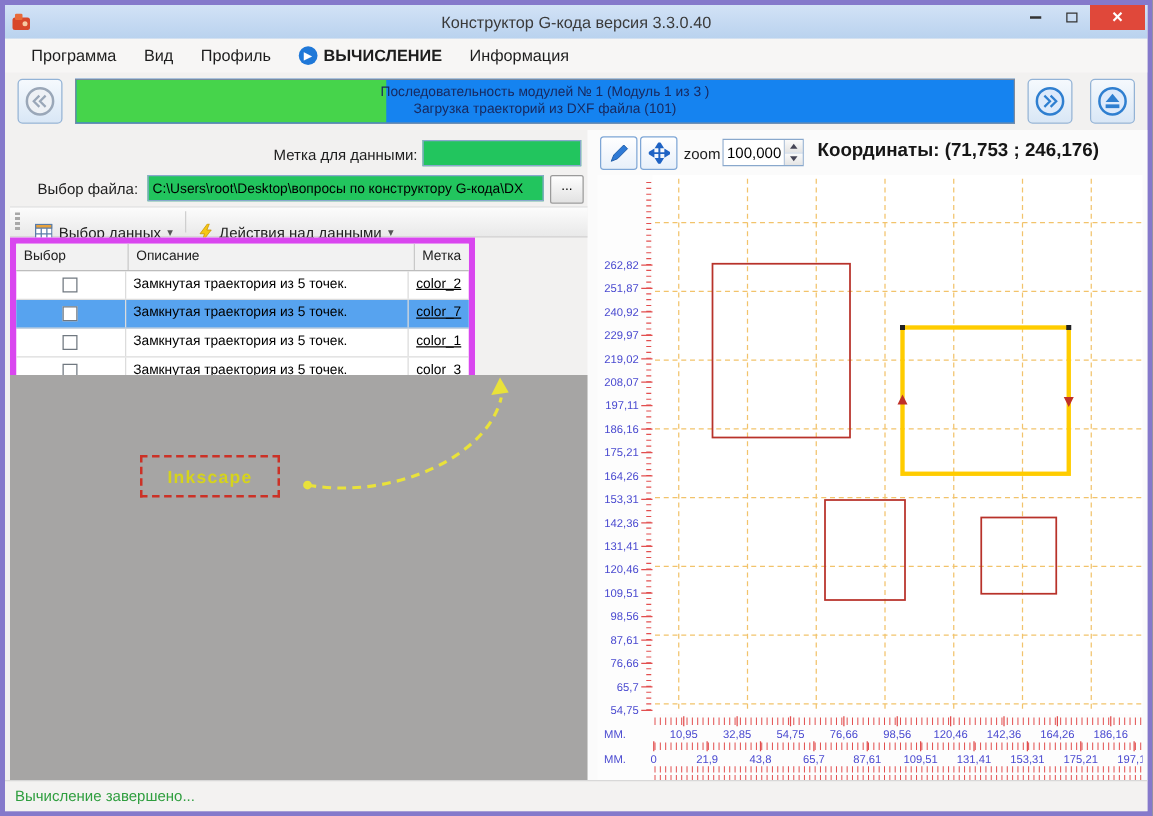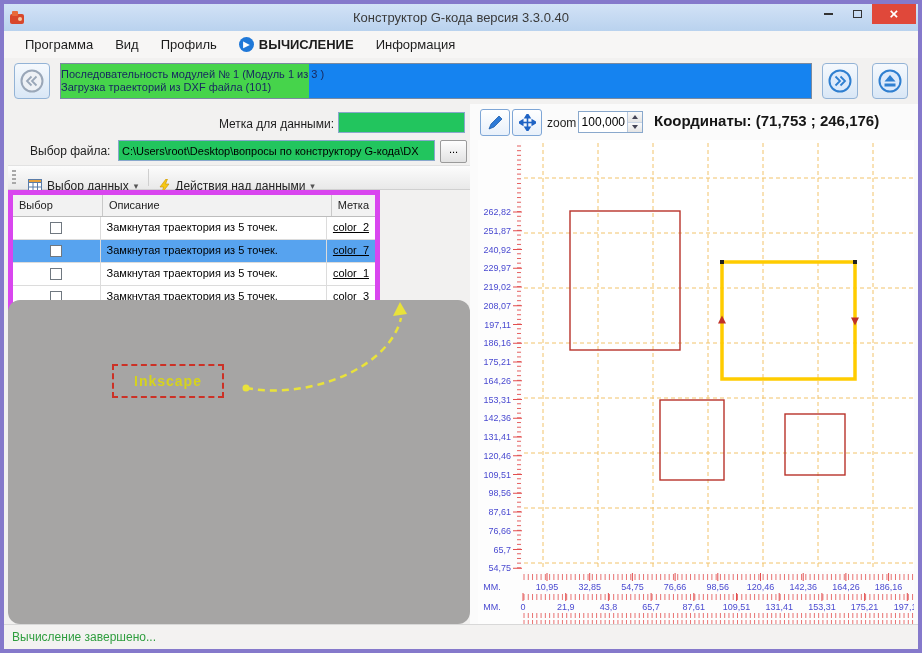--- a/index.html
+++ b/index.html
@@ -22,21 +22,21 @@
   .menu-item.calc{font-weight:bold;}
   .play-icon{width:15px;height:15px;border-radius:50%;background:#1f78d8;color:#fff;font-size:8px;
     display:flex;align-items:center;justify-content:center;}
   
   .navbar{position:absolute;top:54px;left:0;right:0;height:46px;display:flex;align-items:center;padding:0 10px;}
   .nav-btn{width:34px;height:34px;border:1px solid #93b3d6;border-radius:4px;flex:0 0 auto;
     background:linear-gradient(#f5f9fd,#d9e7f6);display:flex;align-items:center;justify-content:center;}
   .progressbar{flex:1;height:36px;margin:0 10px;position:relative;border:1px solid #7a8aa0;
     background:#1583f0;overflow:hidden;box-sizing:border-box;}
   .progress-fill{position:absolute;left:0;top:0;bottom:0;background:#46d44b;}
-  .progress-text{position:absolute;inset:0;display:flex;flex-direction:column;
+  .progress-text{position:absolute;inset:0;display:flex;flex-direction:column;align-items:center;
     justify-content:center;font-size:11px;color:#182a60;line-height:13px;}
   .gap14{width:14px;flex:0 0 auto;}
   
   .right-bg{position:absolute;left:466px;top:100px;width:448px;height:520px;background:#fbfbfb;}
   
   .lbl{font-size:12px;color:#1d1d1d;position:absolute;}
   .lbl-metka{top:113px;left:180px;width:150px;text-align:right;}
   .inp{border:1px solid #89a8cc;background:#22c55e;box-sizing:border-box;font-family:inherit;font-size:11px;padding:2px 3px;}
   .inp-metka{position:absolute;top:108px;left:334px;width:127px;height:21px;}
   .tool-btn{position:absolute;width:28px;height:25px;border:1px solid #7ea6d6;border-radius:3px;
@@ -74,21 +74,21 @@
   .th{padding:4px 6px;box-sizing:border-box;border-right:1px solid #c9c9c9;color:#222;}
   .w1{width:100px;}.w2{width:257px;}.w3{flex:1;border-right:none;}
   .trow{display:flex;height:22px;border-bottom:1px solid #dcdcdc;}
   .trow:last-child{border-bottom:none;}
   .trow.selected{background:#57a3ef;}
   .c1{width:100px;display:flex;align-items:center;justify-content:center;border-right:1px solid #dcdcdc;box-sizing:border-box;}
   .c2{width:257px;padding:4px 6px;box-sizing:border-box;border-right:1px solid #dcdcdc;white-space:nowrap;overflow:hidden;}
   .c3{flex:1;padding:4px 6px;box-sizing:border-box;white-space:nowrap;text-decoration:underline;}
   .cb{width:12px;height:12px;border:1px solid #707880;background:#fff;box-sizing:border-box;}
   
-  .gray{position:absolute;top:296px;left:4px;width:462px;height:324px;background:#a6a5a4;overflow:hidden;border-radius:12px;}
+  .gray{position:absolute;top:296px;left:4px;width:462px;height:324px;background:#a6a5a4;overflow:hidden;}
   .ann-svg{position:absolute;left:0;top:0;}
   .ann-box{position:absolute;left:104px;top:64px;border:2px dashed #cc3126;padding:7px 20px;
     font-size:14px;font-weight:bold;color:#d6d31c;letter-spacing:1px;}
   
   .canvas-svg{position:absolute;left:474px;top:136px;background:#fdfdfd;}
   .canvas-svg text{font-family:"Liberation Sans",sans-serif;}
   
   .statusbar{position:absolute;left:0;right:0;bottom:0;height:25px;background:#f3f2f1;
     border-top:1px solid #d8d8d8;display:flex;align-items:center;padding-left:8px;
     font-size:12px;color:#2f9e3f;box-sizing:border-box;}

